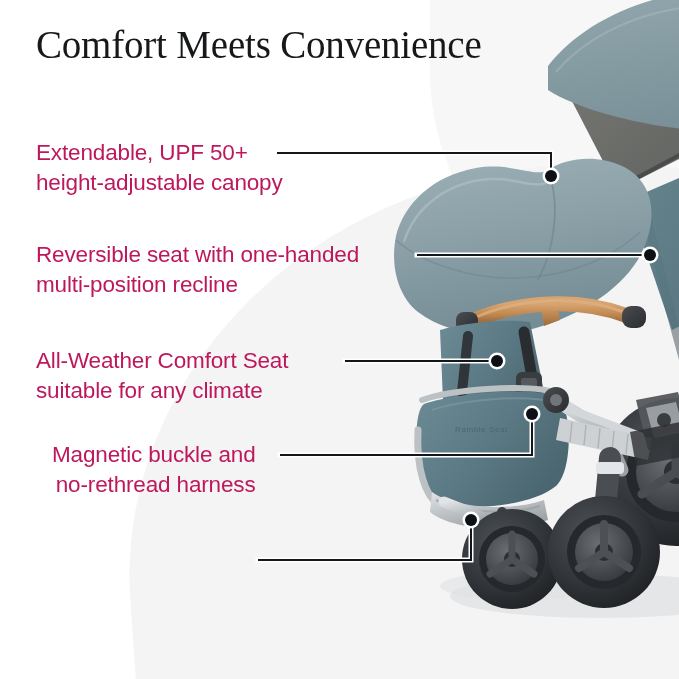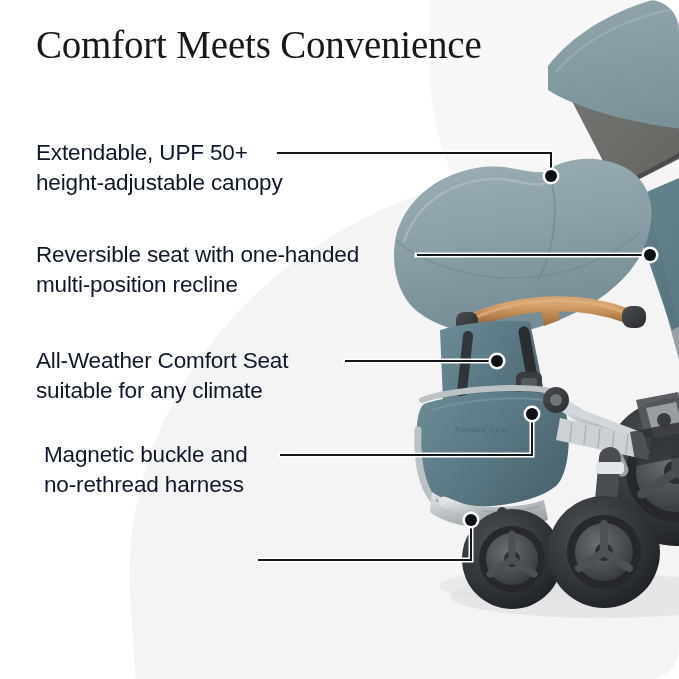--- a/index.html
+++ b/index.html
@@ -7,21 +7,20 @@
     padding: 0;
     background: #ffffff;
   }
   #canvas {
     position: relative;
     width: 679px;
     height: 679px;
     background: #ffffff;
     overflow: hidden;
     font-family: "Liberation Sans", sans-serif;
-    border-radius: 30px;
   }
 
   
   .backdrop {
     position: absolute;
     left: 120px;
     top: 170px;
     width: 760px;
     height: 540px;
     background: #f4f4f4;
@@ -60,21 +59,21 @@
     z-index: 10;
   }
 
   
   .callout-label {
     position: absolute;
     font-family: "Liberation Sans", sans-serif;
     font-size: 22.5px;
     font-weight: 300;
     line-height: 30px;
-    color: #0f172a;
+    color: #be185d;
     letter-spacing: -0.15px;
     white-space: pre-line;
     z-index: 45;
   }
 
   
   .leader-layer {
     position: absolute;
     left: 0; top: 0;
     width: 679px; height: 679px;
@@ -343,17 +342,17 @@
 
   <div class="callout-label" style="left:36px; top:138px;">Extendable, UPF 50+
 height-adjustable canopy</div>
 
   <div class="callout-label" style="left:36px; top:240px;">Reversible seat with one-handed
 multi-position recline</div>
 
   <div class="callout-label" style="left:36px; top:346px;">All-Weather Comfort Seat
 suitable for any climate</div>
 
-  <div class="callout-label" style="left:44px; top:440px;">Magnetic buckle and
+  <div class="callout-label" style="left:52px; top:440px;text-align:right;">Magnetic buckle and
 no-rethread harness</div>
 
 
 </div>
 
 </body></html>

